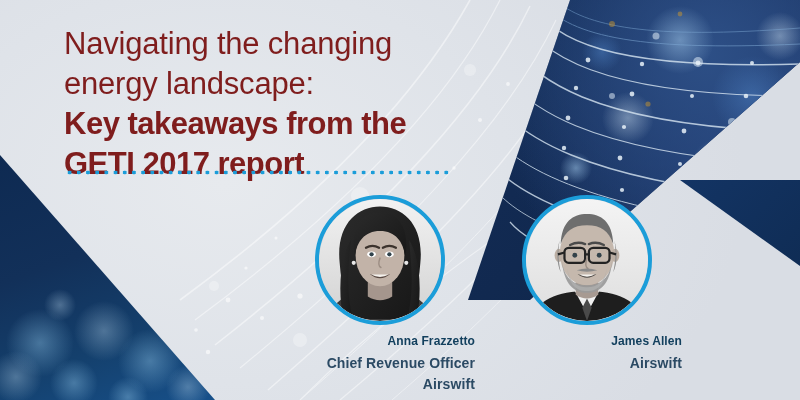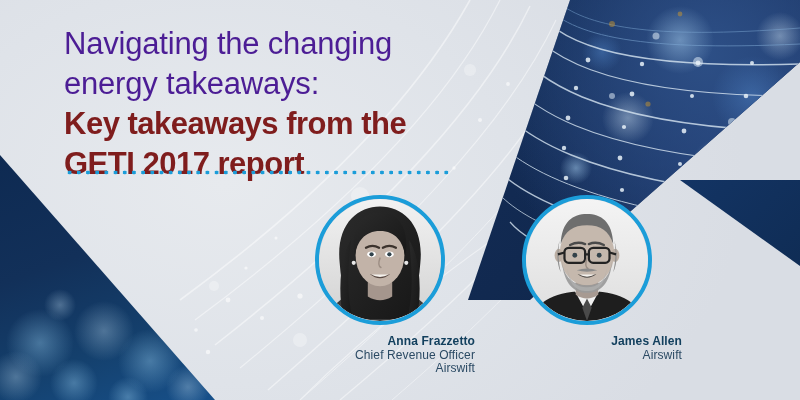--- a/index.html
+++ b/index.html
@@ -80,21 +80,21 @@
     position: absolute;
     left: 64px;
     top: 24px;
     width: 430px;
   }
   .hl-line {
     display: block;
     font-size: 31px;
     line-height: 40px;
     letter-spacing: -0.2px;
-    color: #4c1d95;
+    color: #7f1d1d;
     font-weight: 300;
     white-space: nowrap;
   }
   .hl-line.bold {
     font-weight: 700;
     color: #7f1d1d;
     letter-spacing: -0.5px;
   }
 
   
@@ -135,25 +135,26 @@
   .sp-name {
     margin-top: 9px;
     font-size: 12px;
     font-weight: 700;
     color: #13405e;
     line-height: 15px;
     letter-spacing: .1px;
   }
   .sp-role,
   .sp-org {
-    font-size: 12px;
-    font-weight: 400;
+    font-size: 14px;
+    font-weight: 700;
     color: #2b4a64;
     line-height: 13px;
     letter-spacing: .1px;
+    margin-top: 8px;
   }
 </style>
 </head>
 <body>
 
 <div id="banner">
 
   <div class="bg-base"></div>
 
   <svg class="light-streaks" viewBox="0 0 800 400" preserveAspectRatio="none">
@@ -303,21 +304,21 @@
       <circle cx="188" cy="232" r="22" fill="url(#tb2)"></circle>
       <circle cx="128" cy="242" r="20" fill="url(#tb1)"></circle>
       <circle cx="60" cy="150" r="16" fill="url(#tb2)"></circle>
     </svg>
   </div>
 
   <div class="tri-br"></div>
 
   <div class="headline">
     <span class="hl-line">Navigating the changing</span>
-    <span class="hl-line">energy takeaways:</span>
+    <span class="hl-line">energy landscape:</span>
     <span class="hl-line bold">Key takeaways from the</span>
     <span class="hl-line bold">GETI 2017 report</span>
   </div>
 
   <div class="dotted-rule"></div>
 
   <div class="speaker left">
     <div class="avatar-wrap">
       <svg viewBox="0 0 130 130">
         <defs>

